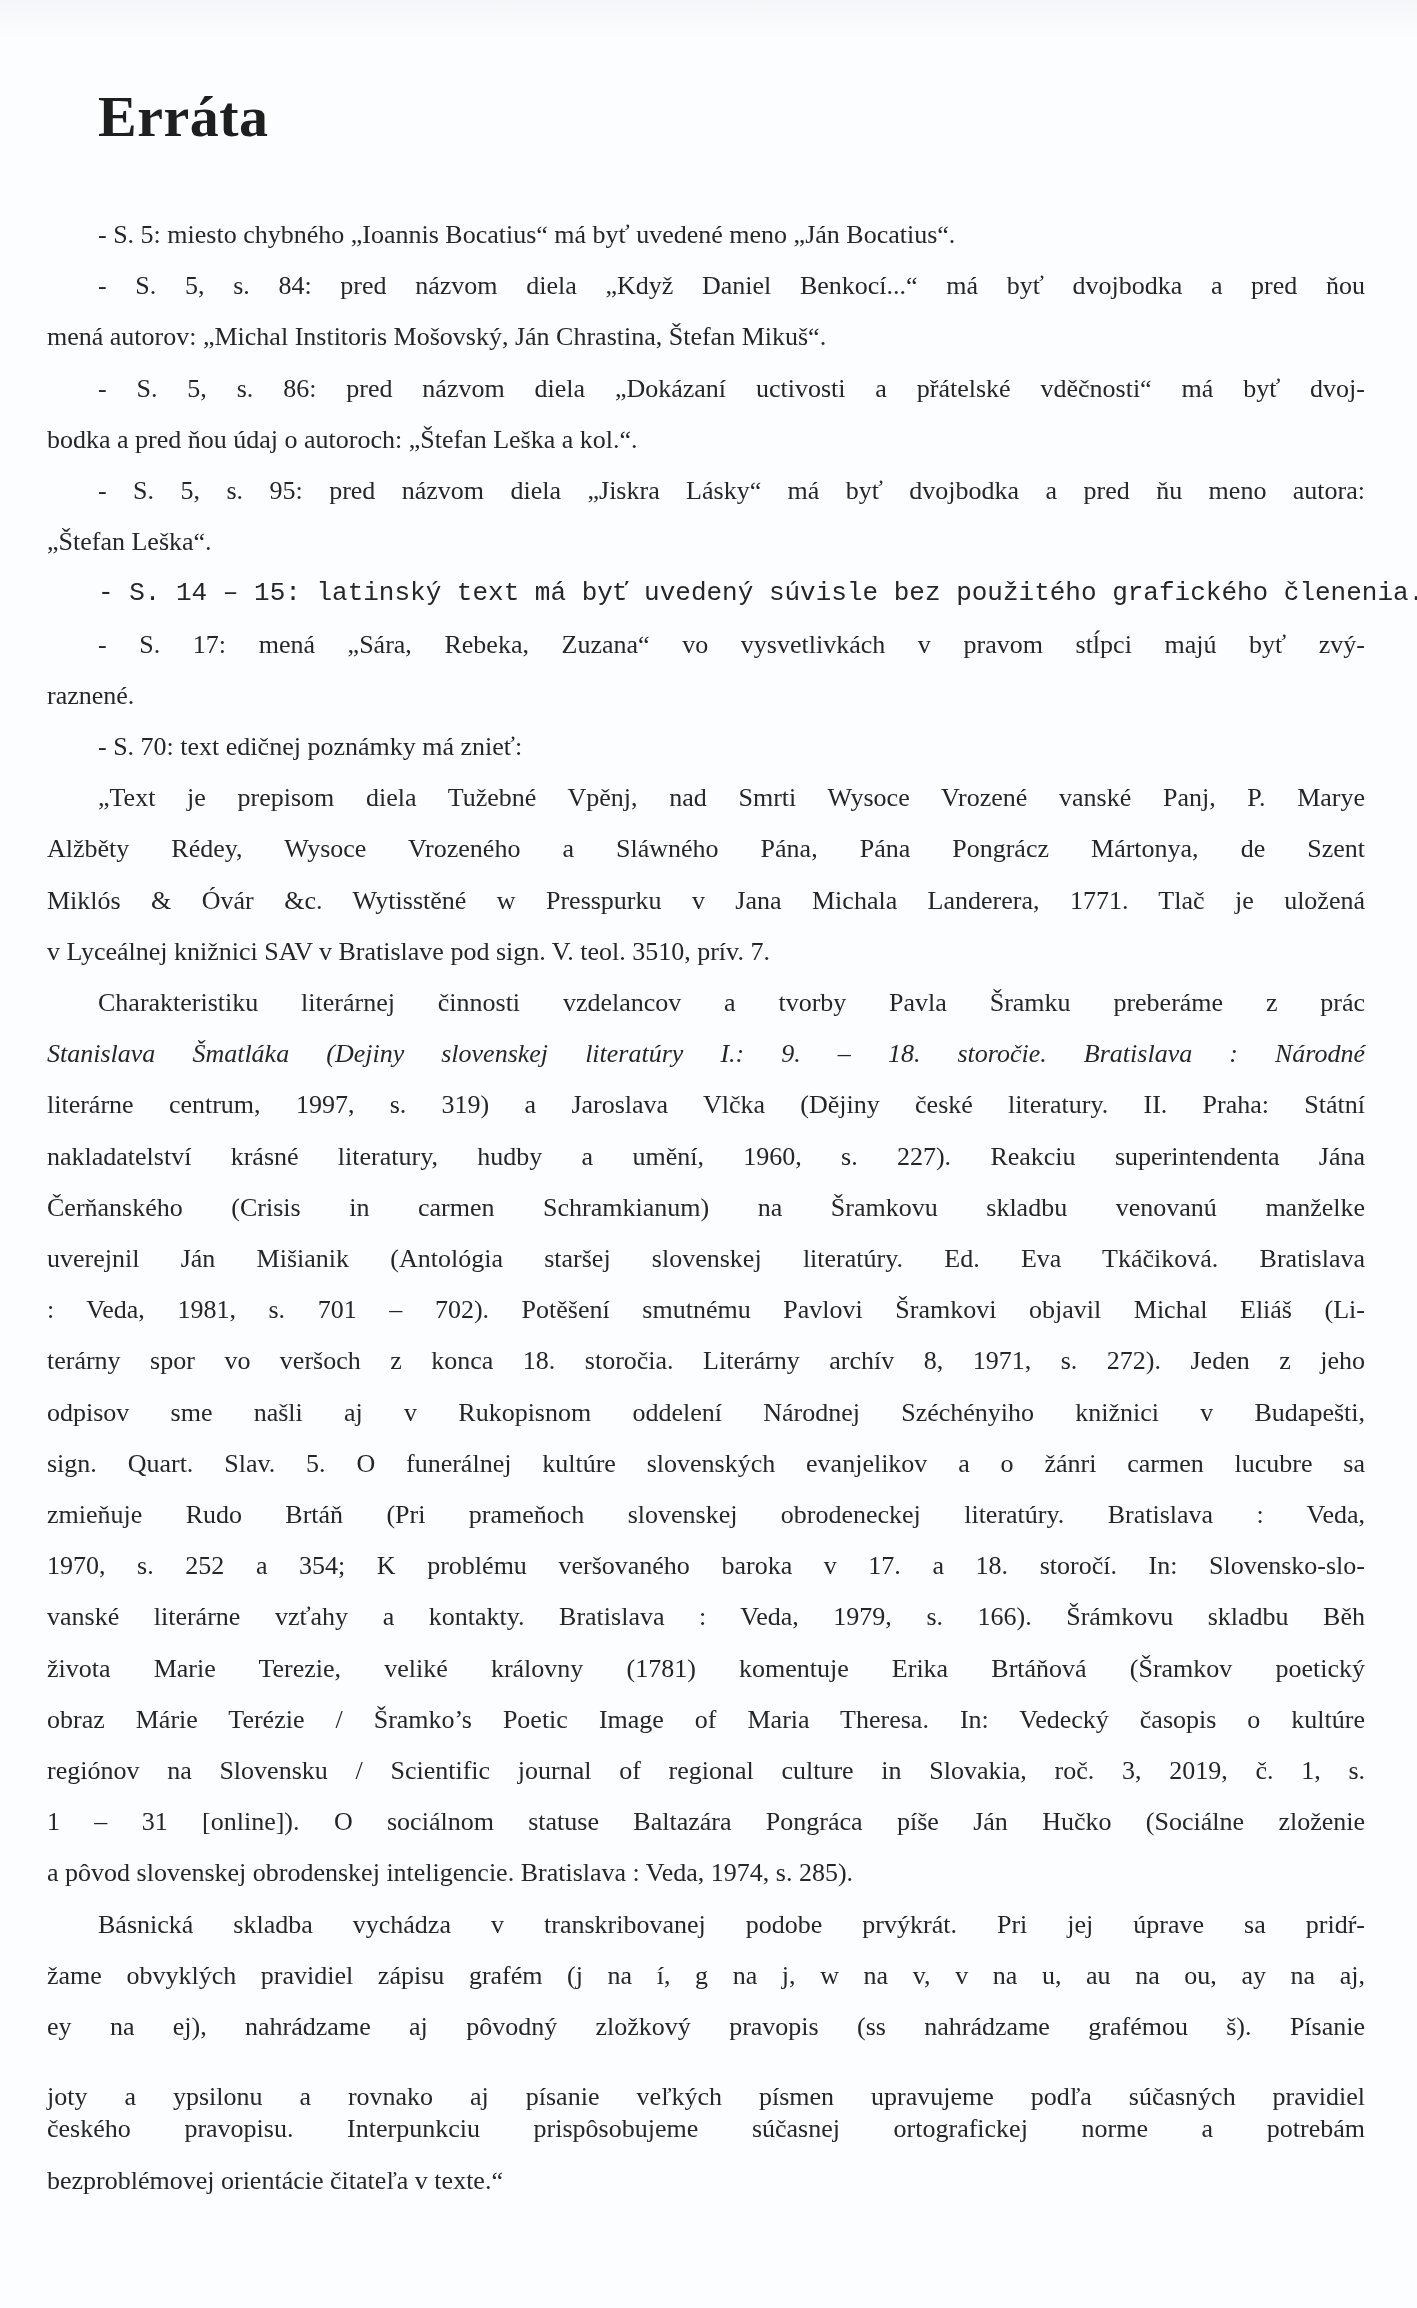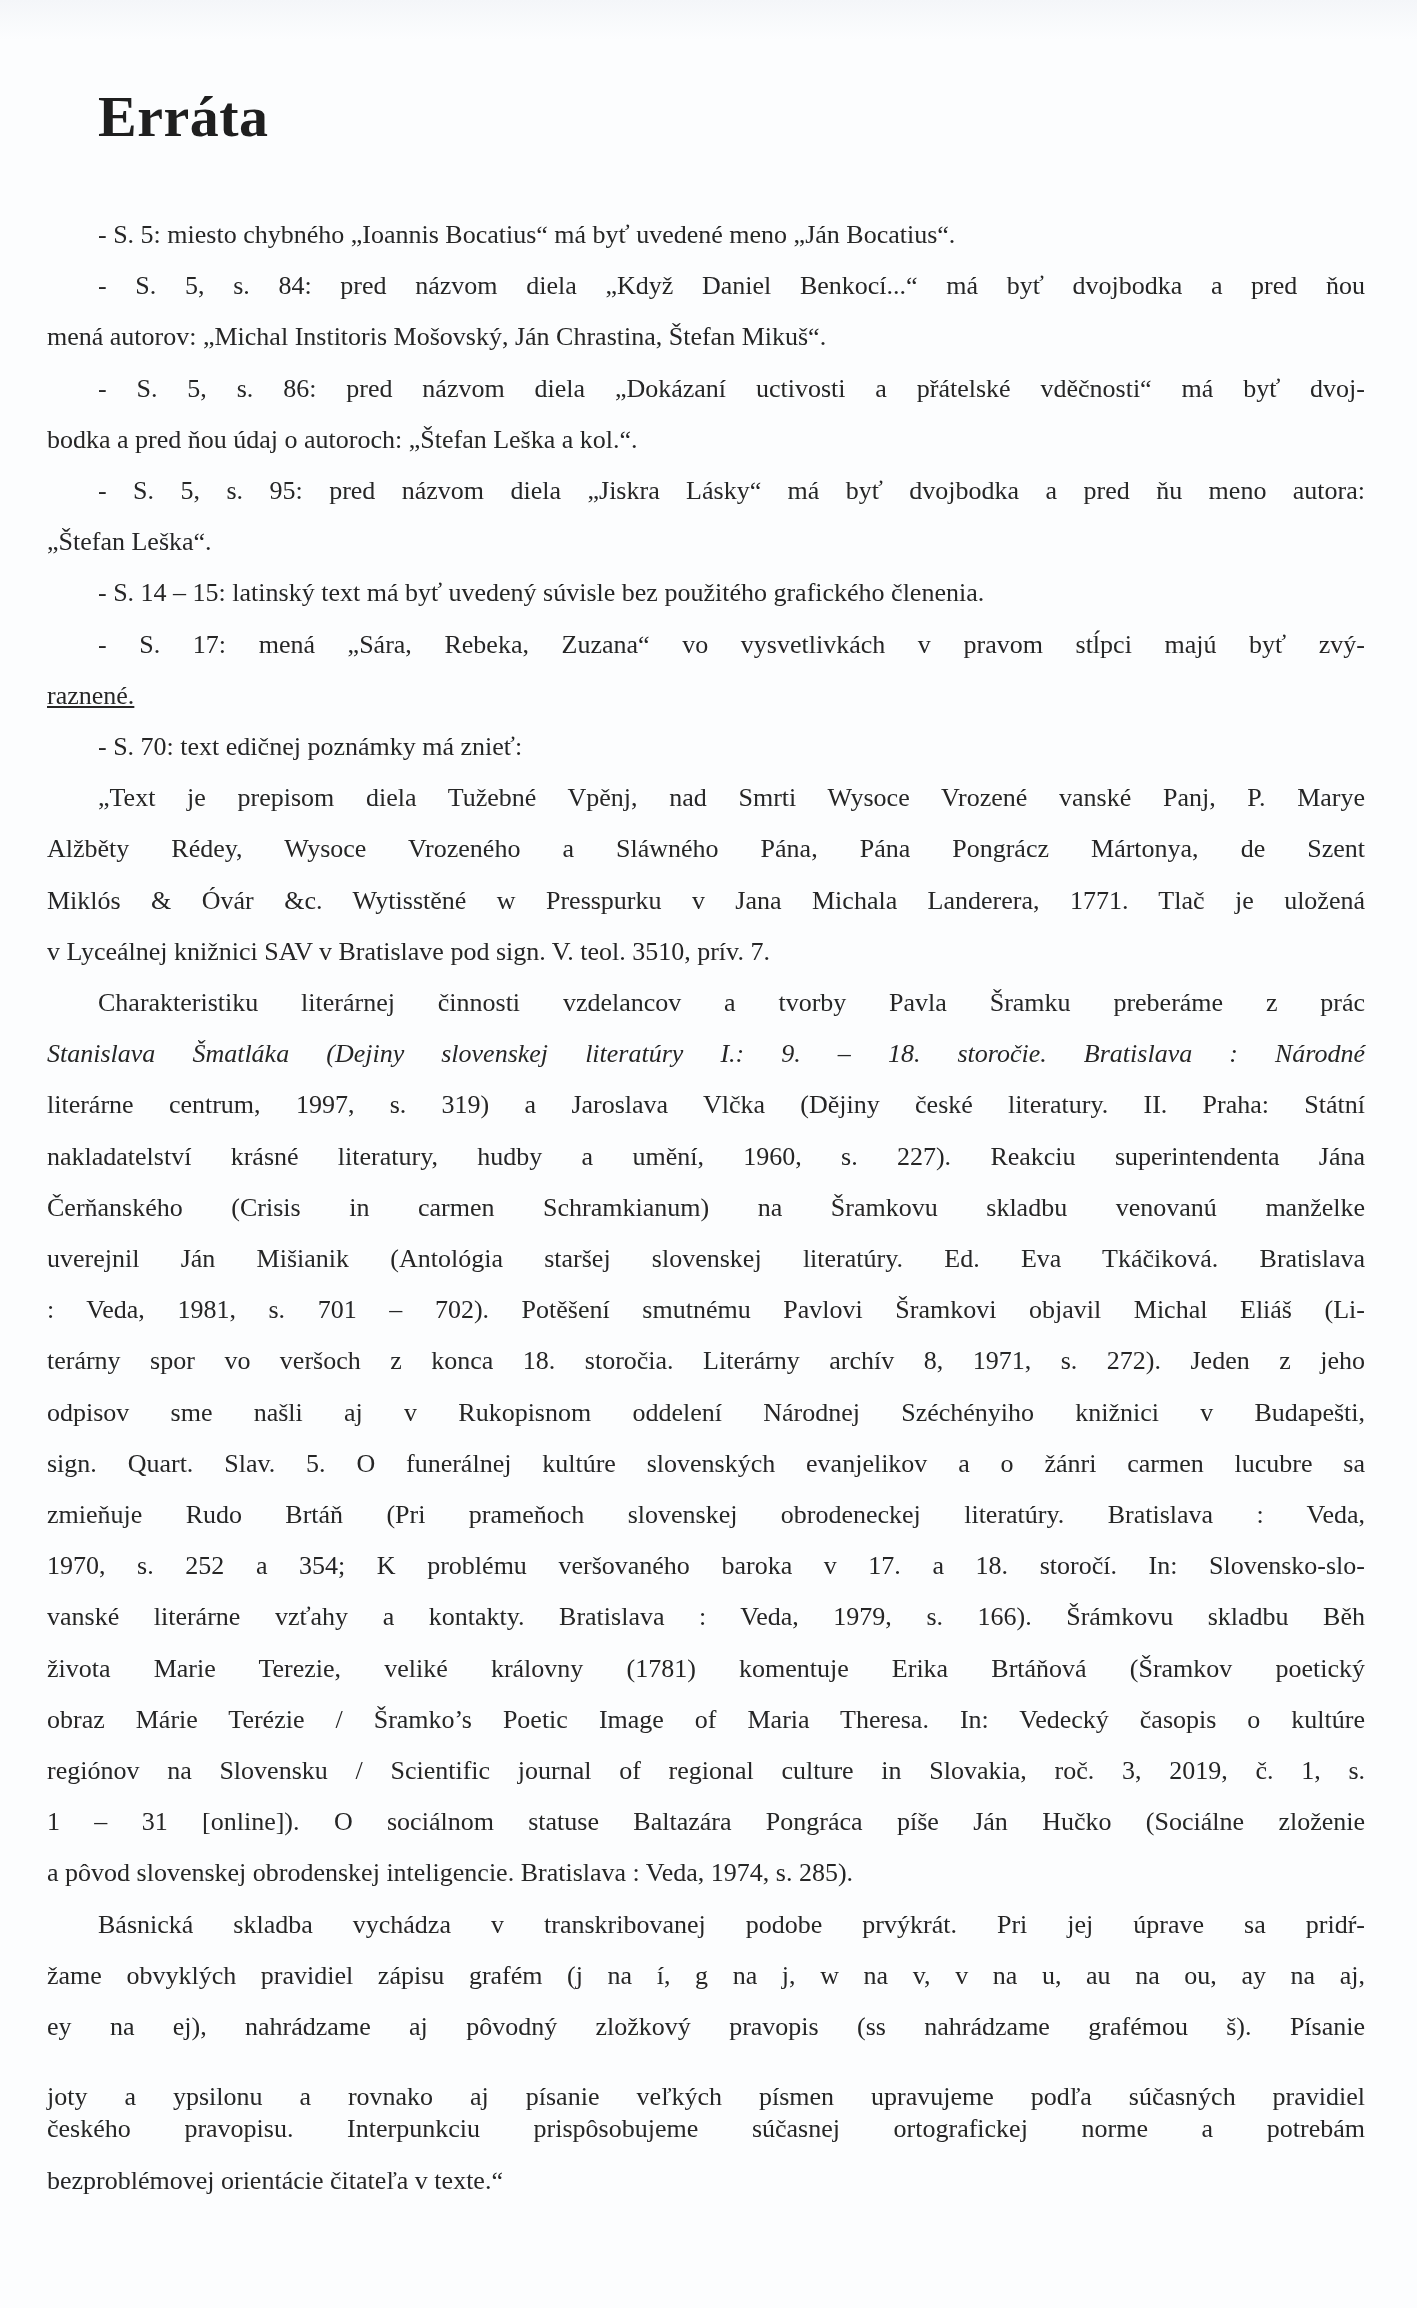--- a/index.html
+++ b/index.html
@@ -65,23 +65,23 @@
 <div class="page">
   <h1 class="heading">Erráta</h1>
   <div id="text-body">
       <div class="line indent last" style="top: 216px;">- S. 5: miesto chybného „Ioannis Bocatius“ má byť uvedené meno „Ján Bocatius“.</div>
       <div class="line indent" style="top: 267.2px;">- S. 5, s. 84: pred názvom diela „Když Daniel Benkocí...“ má byť dvojbodka a pred ňou</div>
       <div class="line last" style="top: 318.4px;">mená autorov: „Michal Institoris Mošovský, Ján Chrastina, Štefan Mikuš“.</div>
       <div class="line indent" style="top: 369.6px;">- S. 5, s. 86: pred názvom diela „Dokázaní uctivosti a přátelské vděčnosti“ má byť dvoj-</div>
       <div class="line last" style="top: 420.8px;">bodka a pred ňou údaj o autoroch: „Štefan Leška a kol.“.</div>
       <div class="line indent" style="top: 472px;">- S. 5, s. 95: pred názvom diela „Jiskra Lásky“ má byť dvojbodka a pred ňu meno autora:</div>
       <div class="line last" style="top: 523.2px;">„Štefan Leška“.</div>
-      <div class="line indent last" style="top: 574.4px;">- S. 14 – 15: latinský text má byť uvedený súvisle bez použitého grafického členenia.</div>
+      <div class="line indent last" style="top: 574.4px; font-family: Liberation Mono, monospace;">- S. 14 – 15: latinský text má byť uvedený súvisle bez použitého grafického členenia.</div>
       <div class="line indent" style="top: 625.6px;">- S. 17: mená „Sára, Rebeka, Zuzana“ vo vysvetlivkách v pravom stĺpci majú byť zvý-</div>
-      <div class="line last" style="top: 676.8px; text-decoration: underline;">raznené.</div>
+      <div class="line last" style="top: 676.8px;">raznené.</div>
       <div class="line indent last" style="top: 728px;">- S. 70: text edičnej poznámky má znieť:</div>
       <div class="line indent" style="top: 779.2px;">„Text je prepisom diela Tužebné Vpěnj, nad Smrti Wysoce Vrozené vanské Panj, P. Marye</div>
       <div class="line" style="top: 830.4px;">Alžběty Rédey, Wysoce Vrozeného a Sláwného Pána, Pána Pongrácz Mártonya, de Szent</div>
       <div class="line" style="top: 881.6px;">Miklós &amp; Óvár &amp;c. Wytisstěné w Presspurku v Jana Michala Landerera, 1771. Tlač je uložená</div>
       <div class="line last" style="top: 932.8px;">v Lyceálnej knižnici SAV v Bratislave pod sign. V. teol. 3510, prív. 7.</div>
       <div class="line indent" style="top: 984px;">Charakteristiku literárnej činnosti vzdelancov a tvorby Pavla Šramku preberáme z prác</div>
       <div class="line" style="top: 1035.2px; font-style: italic;">Stanislava Šmatláka (Dejiny slovenskej literatúry I.: 9. – 18. storočie. Bratislava : Národné</div>
       <div class="line" style="top: 1086.4px;">literárne centrum, 1997, s. 319) a Jaroslava Vlčka (Dějiny české literatury. II. Praha: Státní</div>
       <div class="line" style="top: 1137.6px;">nakladatelství krásné literatury, hudby a umění, 1960, s. 227). Reakciu superintendenta Jána</div>
       <div class="line" style="top: 1188.8px;">Čerňanského (Crisis in carmen Schramkianum) na Šramkovu skladbu venovanú manželke</div>

